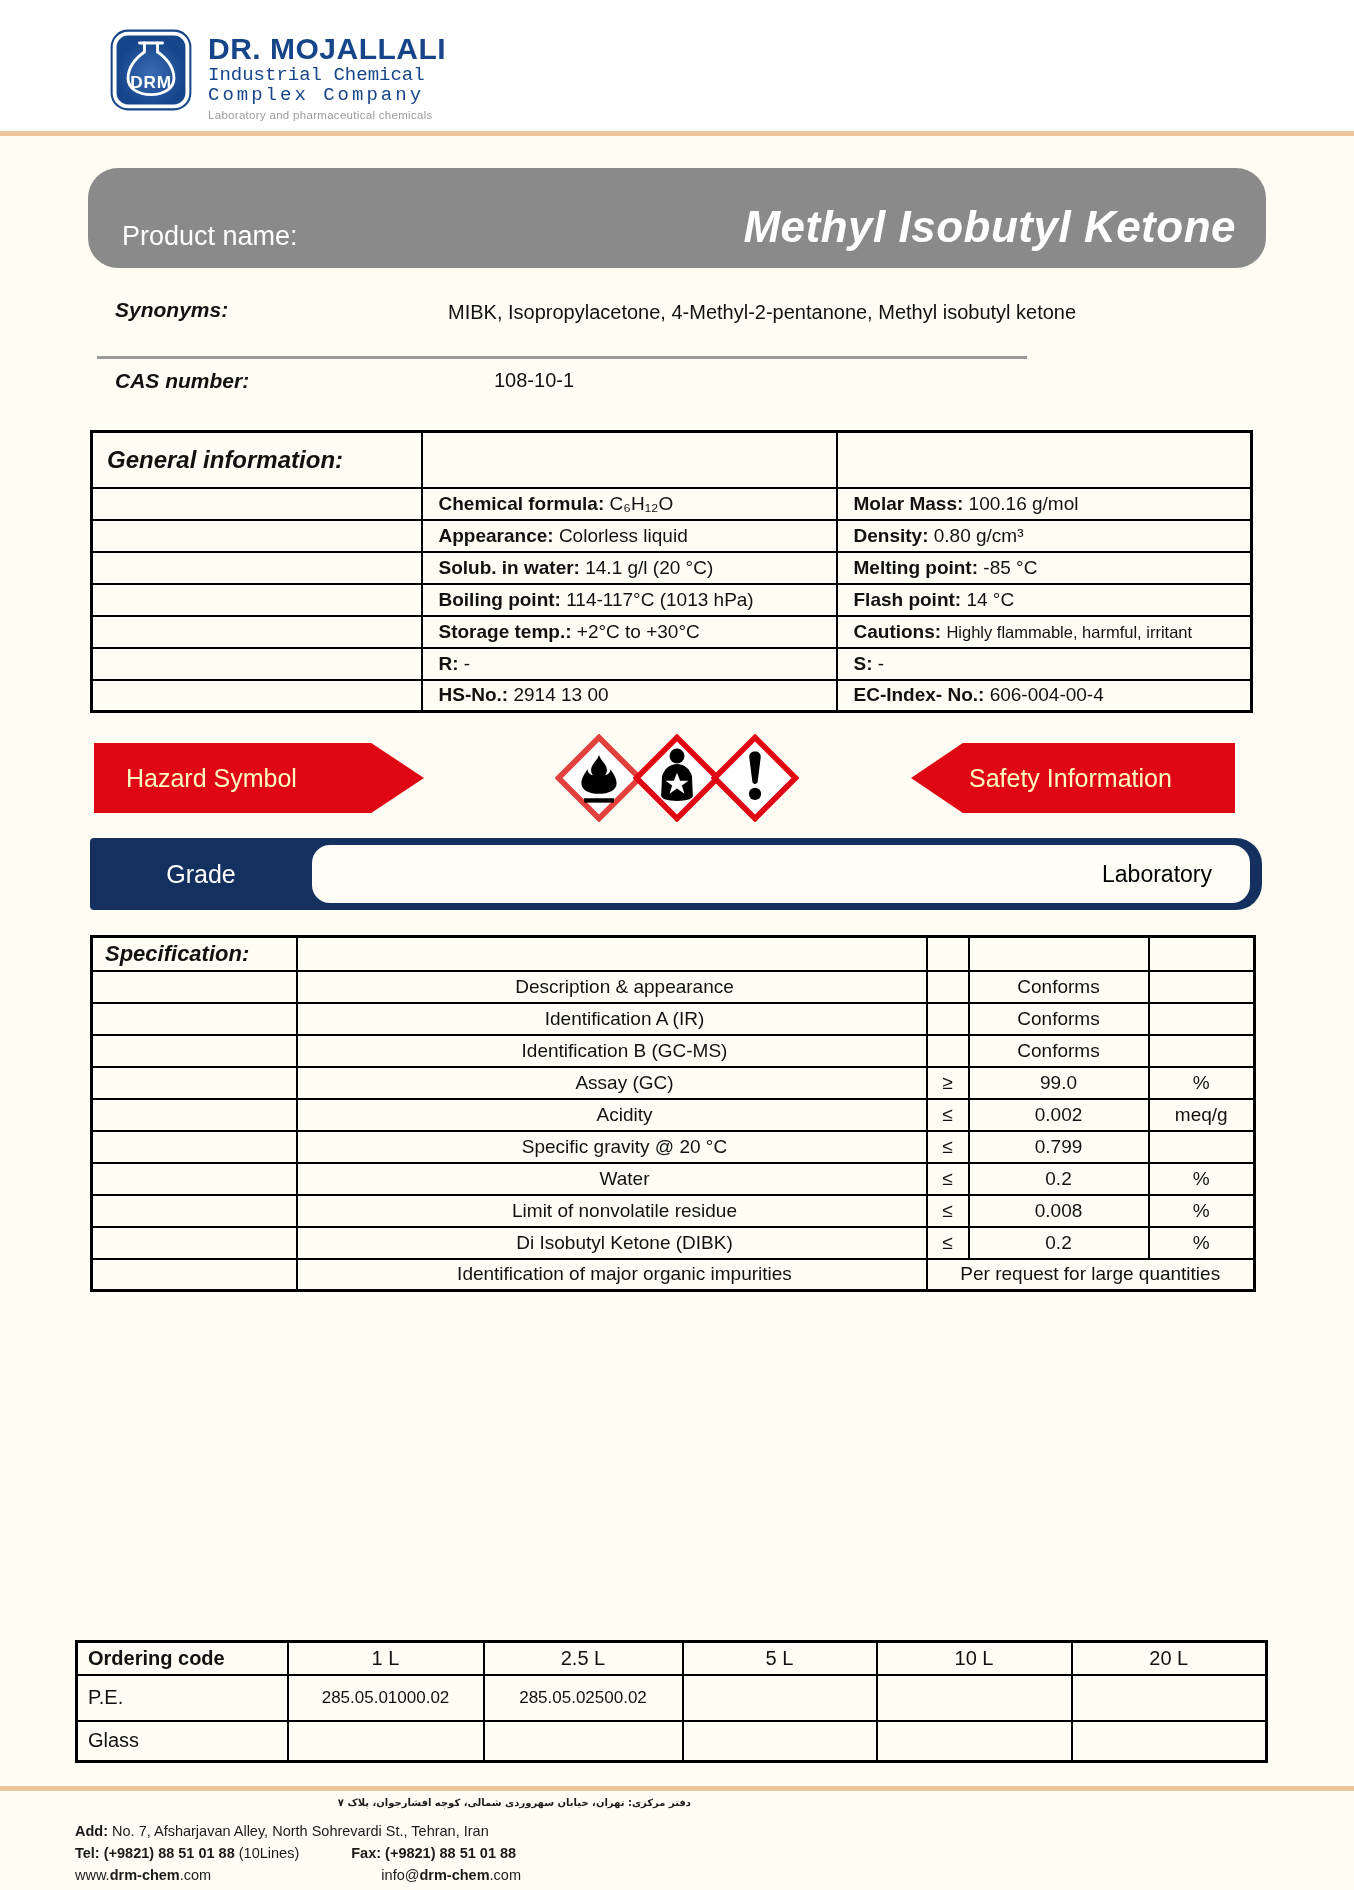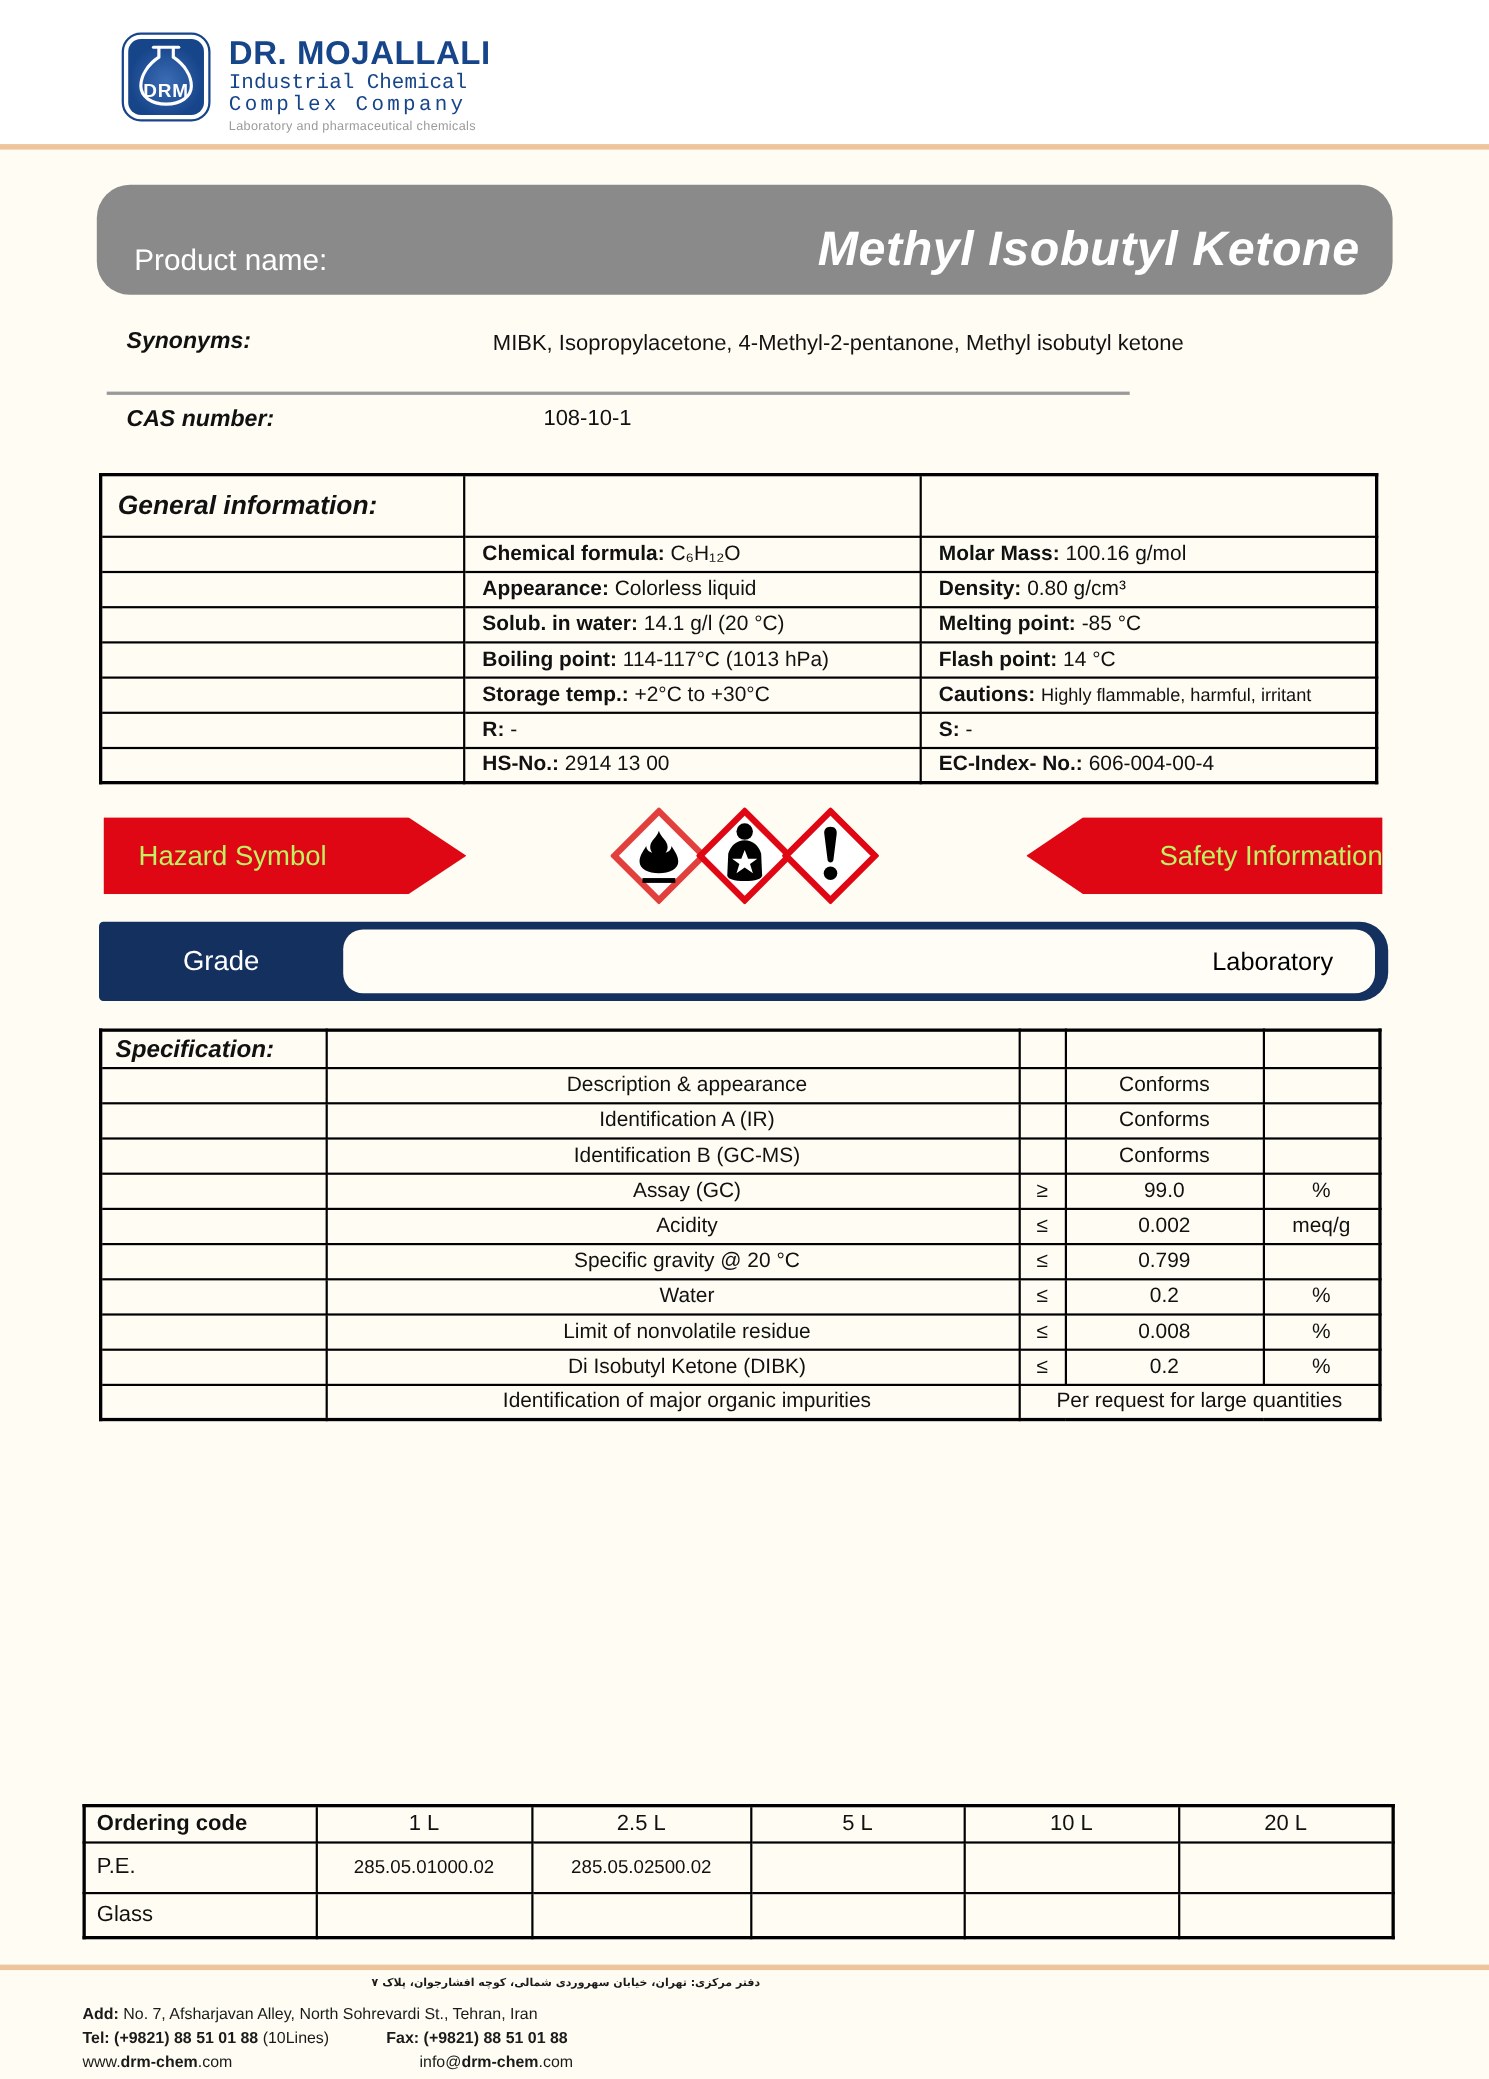--- a/index.html
+++ b/index.html
@@ -49,24 +49,24 @@
 
   #general-table { position:absolute; left:90px; top:430px; width:1163px; border:3px solid #000; }
   #general-table .gi-head td { height:56px; }
   #general-table .gtitle { font-size:24px; font-weight:bold; font-style:italic; padding-left:14px; }
   #general-table .gi-row td { height:32px; font-size:19px; padding-left:16px; }
   #general-table b { font-weight:bold; }
   .vsm { font-size:16.5px; }
 
   
   #hazard-row { position:absolute; left:0; top:740px; width:1354px; height:84px; }
-  .banner { position:absolute; top:3px; height:70px; background:#e00714; color:#bef264;
+  .banner { position:absolute; top:3px; height:70px; background:#e00714; color:#fef9c3;
             display:flex; align-items:center; font-size:25px; }
   #banner-left { left:94px; width:330px; clip-path:polygon(0 0,84% 0,100% 50%,84% 100%,0 100%); padding-left:32px; }
-  #banner-right { left:933px; width:324px; clip-path:polygon(16% 0,100% 0,100% 100%,16% 100%,0 50%); justify-content:flex-end; padding-left:58px; }
+  #banner-right { left:911px; width:324px; clip-path:polygon(16% 0,100% 0,100% 100%,16% 100%,0 50%); justify-content:flex-start; padding-left:58px; }
   #pictograms { position:absolute; left:0; top:-6px; width:1354px; display:flex; justify-content:center; }
   .ghs { width:88px; height:88px; margin:0 -5px; }
 
   
   #grade-bar { position:absolute; left:90px; top:838px; width:1172px; height:72px;
                background:#13305f; border-radius:4px 26px 26px 4px; }
   #grade-inner { position:absolute; left:222px; top:7px; right:12px; bottom:7px;
                  background:#fffdf6; border-radius:18px;
                  display:flex; align-items:center; justify-content:flex-end; padding-right:38px; }
   #grade-label { position:absolute; left:0; top:0; width:222px; height:72px;

